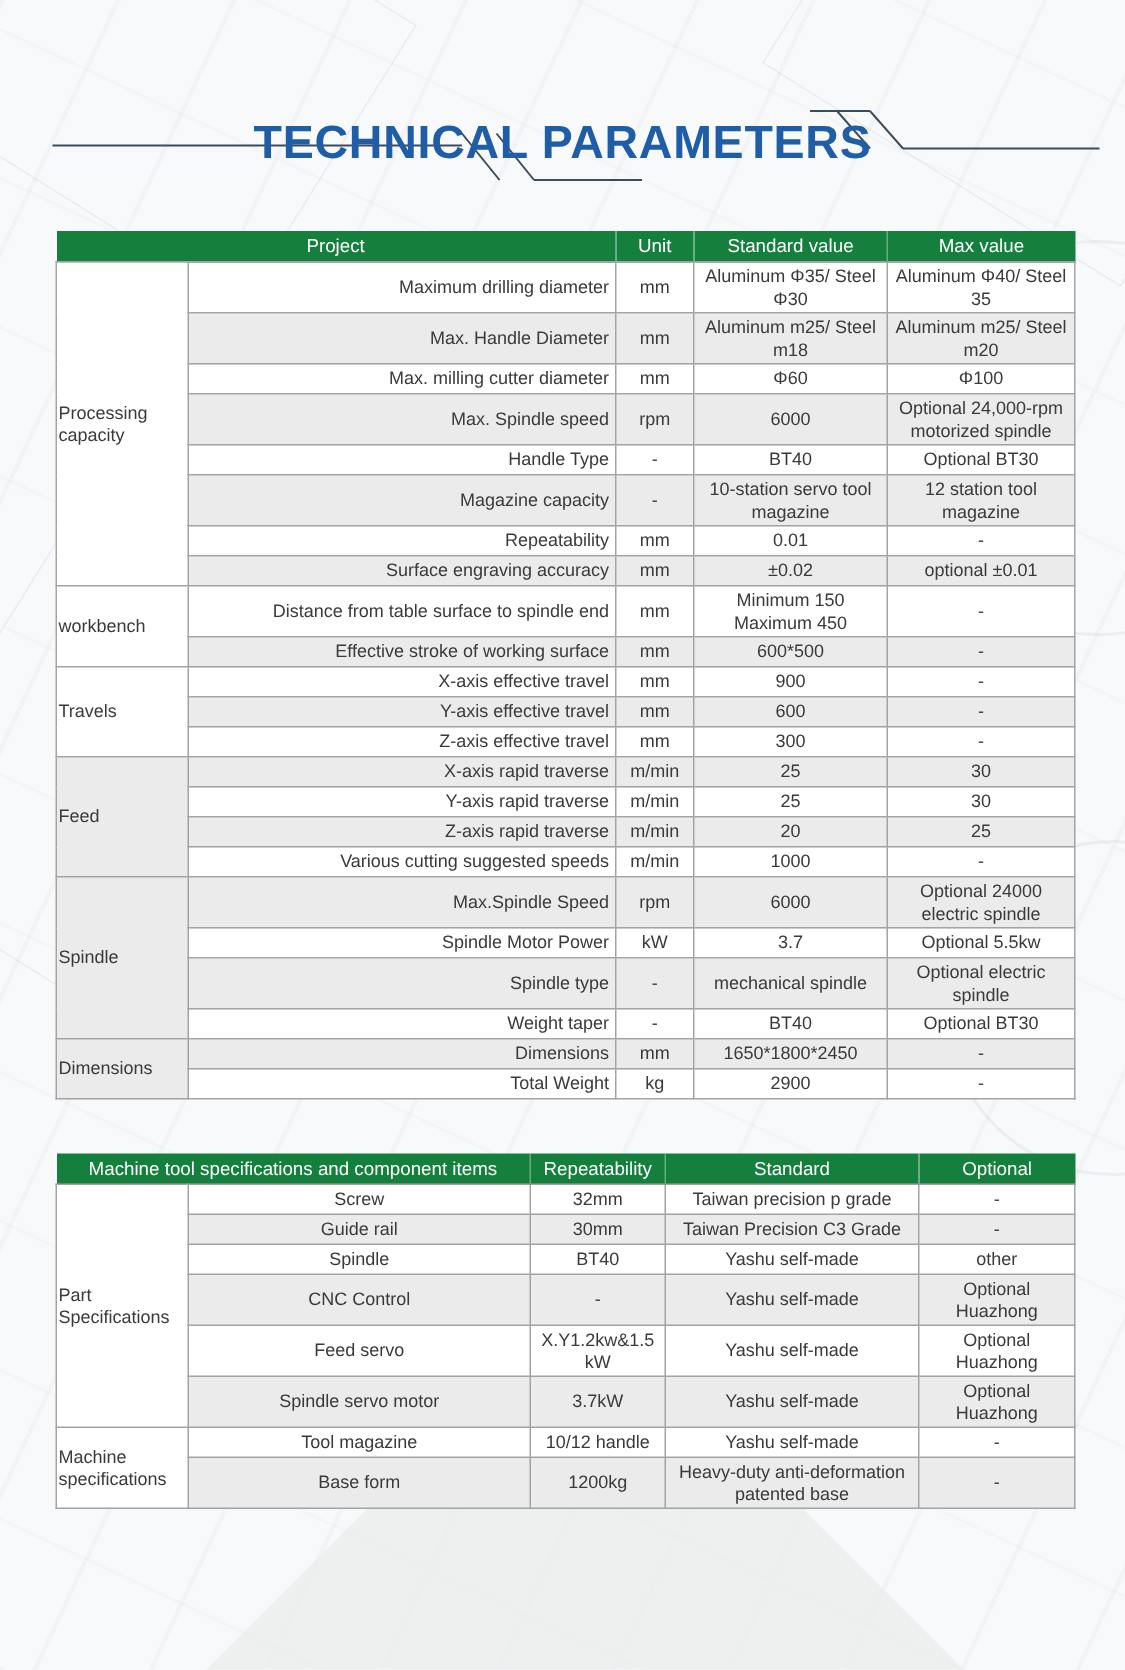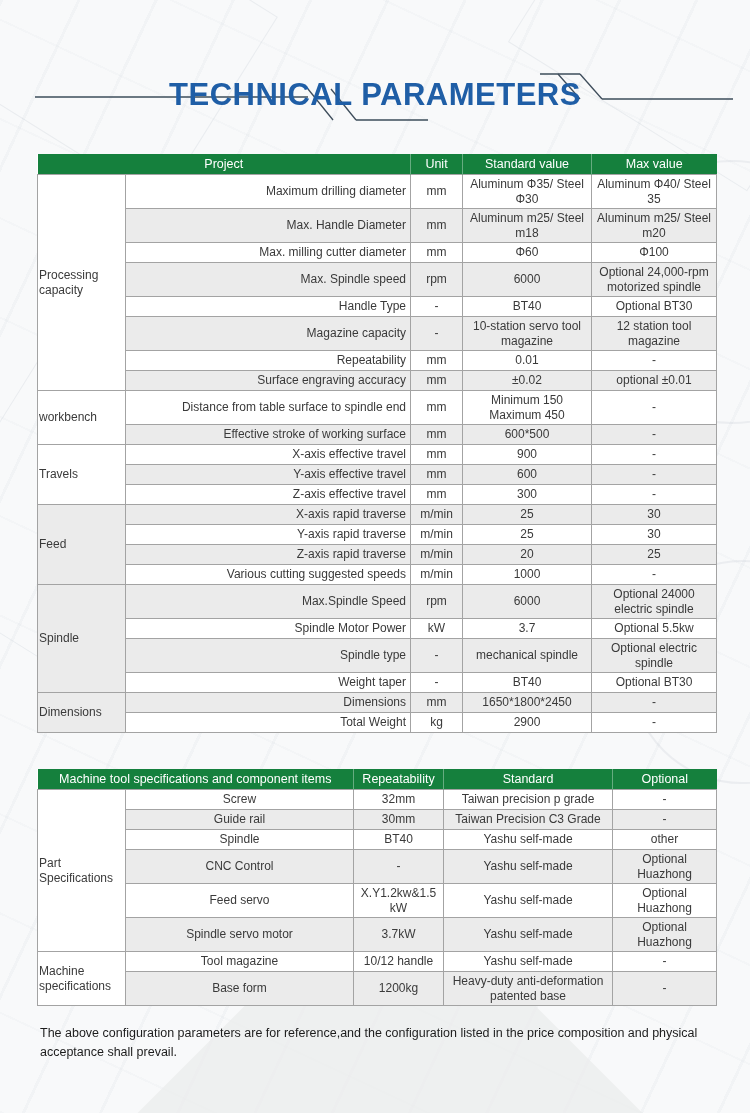--- a/index.html
+++ b/index.html
@@ -311,15 +311,14 @@
         </tr>
         <tr class="stripe">
           <td class="cell-item">Base form</td>
           <td class="cell-spec">1200kg</td>
           <td class="cell-std">Heavy-duty anti-deformation patented base</td>
           <td class="cell-opt">-</td>
         </tr>
       </tbody>
   </table>
 
-  <div class="footer-note">The above configuration parameters are for reference,and the configuration listed in the price composition and physical acceptance shall prevail.</div>
 
 </div>
 
 </body></html>

